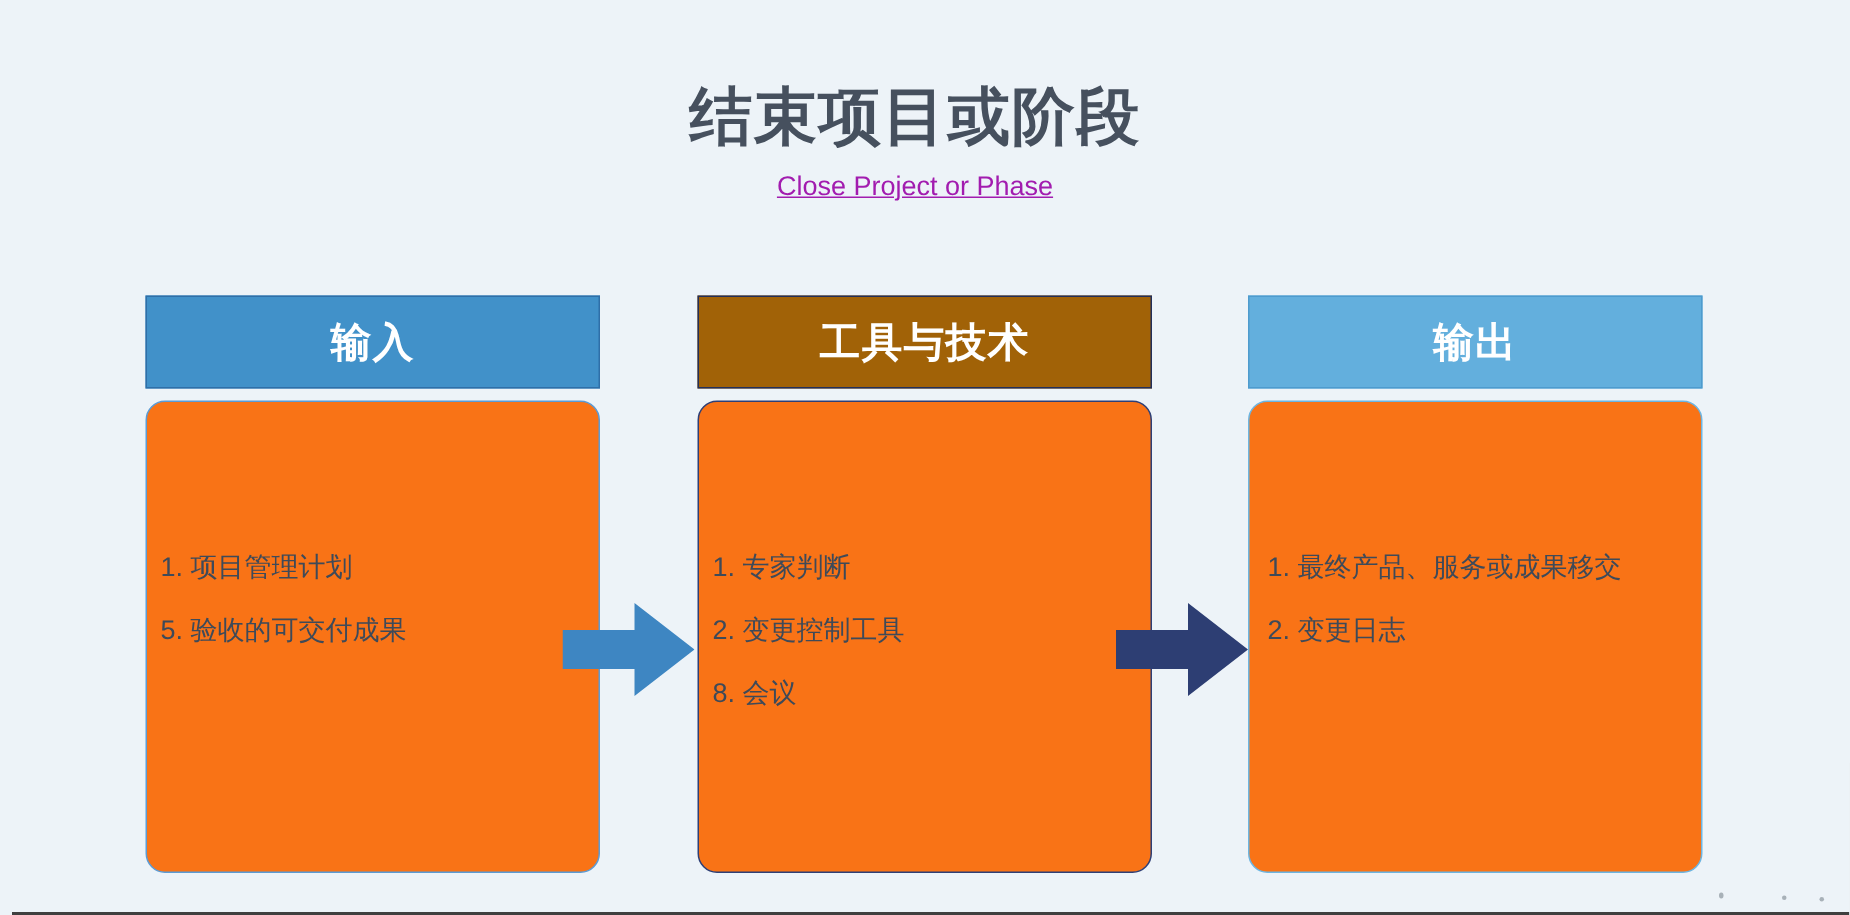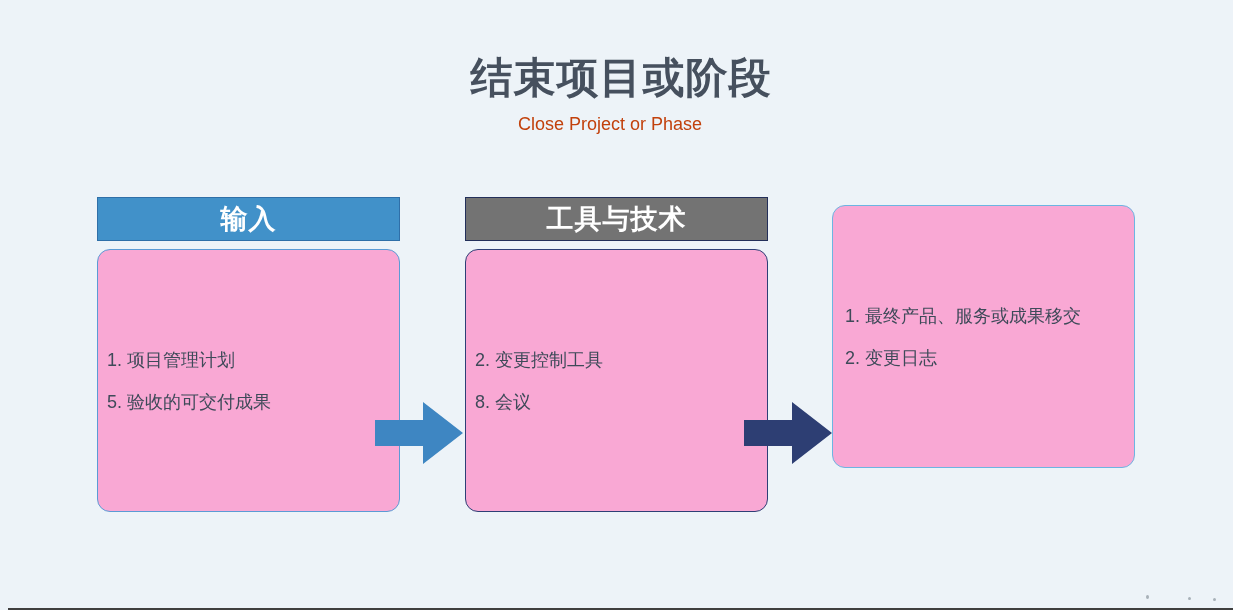--- a/index.html
+++ b/index.html
@@ -12,47 +12,47 @@
     width:1233px;height:610px;
     background:#EDF3F8;
     overflow:hidden;
   }
   .title{
     position:absolute;top:50px;left:0;width:1220px;
     text-align:center;
     font-size:42px;font-weight:bold;
     color:#46505E;
     letter-spacing:1px;
-    padding-left:11px;
   }
   .subtitle{
     position:absolute;top:114px;left:0;width:1220px;
     text-align:center;
     font-size:18px;
-    color:#c2410c;
+    color:#a21caf;
+    text-decoration:underline;
   }
   .column{position:absolute;width:303px;top:197px;}
   .col-0{left:97px;}
   .col-1{left:465px;}
   .col-2{left:832px;}
   .col-header{
-    height:44px;
+    height:62px;
     display:flex;align-items:center;justify-content:center;
     color:#ffffff;
     font-size:27px;font-weight:bold;
     letter-spacing:1px;
     box-sizing:border-box;
   }
   .col-0 .col-header{background:#4191C9;border:1px solid #2F6FA8;}
-  .col-1 .col-header{background:#737373;border:1px solid #232F5A;}
+  .col-1 .col-header{background:#a16207;border:1px solid #232F5A;}
   .col-2 .col-header{background:#63AFDD;border:1px solid #4E9BCE;}
   .col-body{
     margin-top:8px;
-    height:263px;
-    background:#f9a8d4;
+    height:315px;
+    background:#f97316;
     border-radius:13px;
     box-sizing:border-box;
     padding:98px 8px 0 9px;
   }
   .col-0 .col-body{border:1.5px solid #5B9BD5;}
   .col-1 .col-body{border:1.5px solid #2E3F76;}
   .col-2 .col-body{border:1.5px solid #6CB5E2;padding-left:12px;}
   .list-item{
     font-size:18px;
     color:#3E4A59;
@@ -86,26 +86,28 @@
     <div class="col-header">输入</div>
     <div class="col-body">
       <div class="list-item">1. 项目管理计划</div>
       <div class="list-item">5. 验收的可交付成果</div>
     </div>
   </div>
 
   <div class="column col-1">
     <div class="col-header">工具与技术</div>
     <div class="col-body">
+      <div class="list-item">1. 专家判断</div>
       <div class="list-item">2. 变更控制工具</div>
       <div class="list-item">8. 会议</div>
     </div>
   </div>
 
   <div class="column col-2">
+    <div class="col-header">输出</div>
     <div class="col-body">
       <div class="list-item">1. 最终产品、服务或成果移交</div>
       <div class="list-item">2. 变更日志</div>
     </div>
   </div>
 
   <div class="arrow arrow-0">
     <svg width="88" height="62" viewBox="0 0 88 62" xmlns="http://www.w3.org/2000/svg">
       <polygon points="0,18 48,18 48,0 88,31 48,62 48,44 0,44"></polygon>
     </svg>

